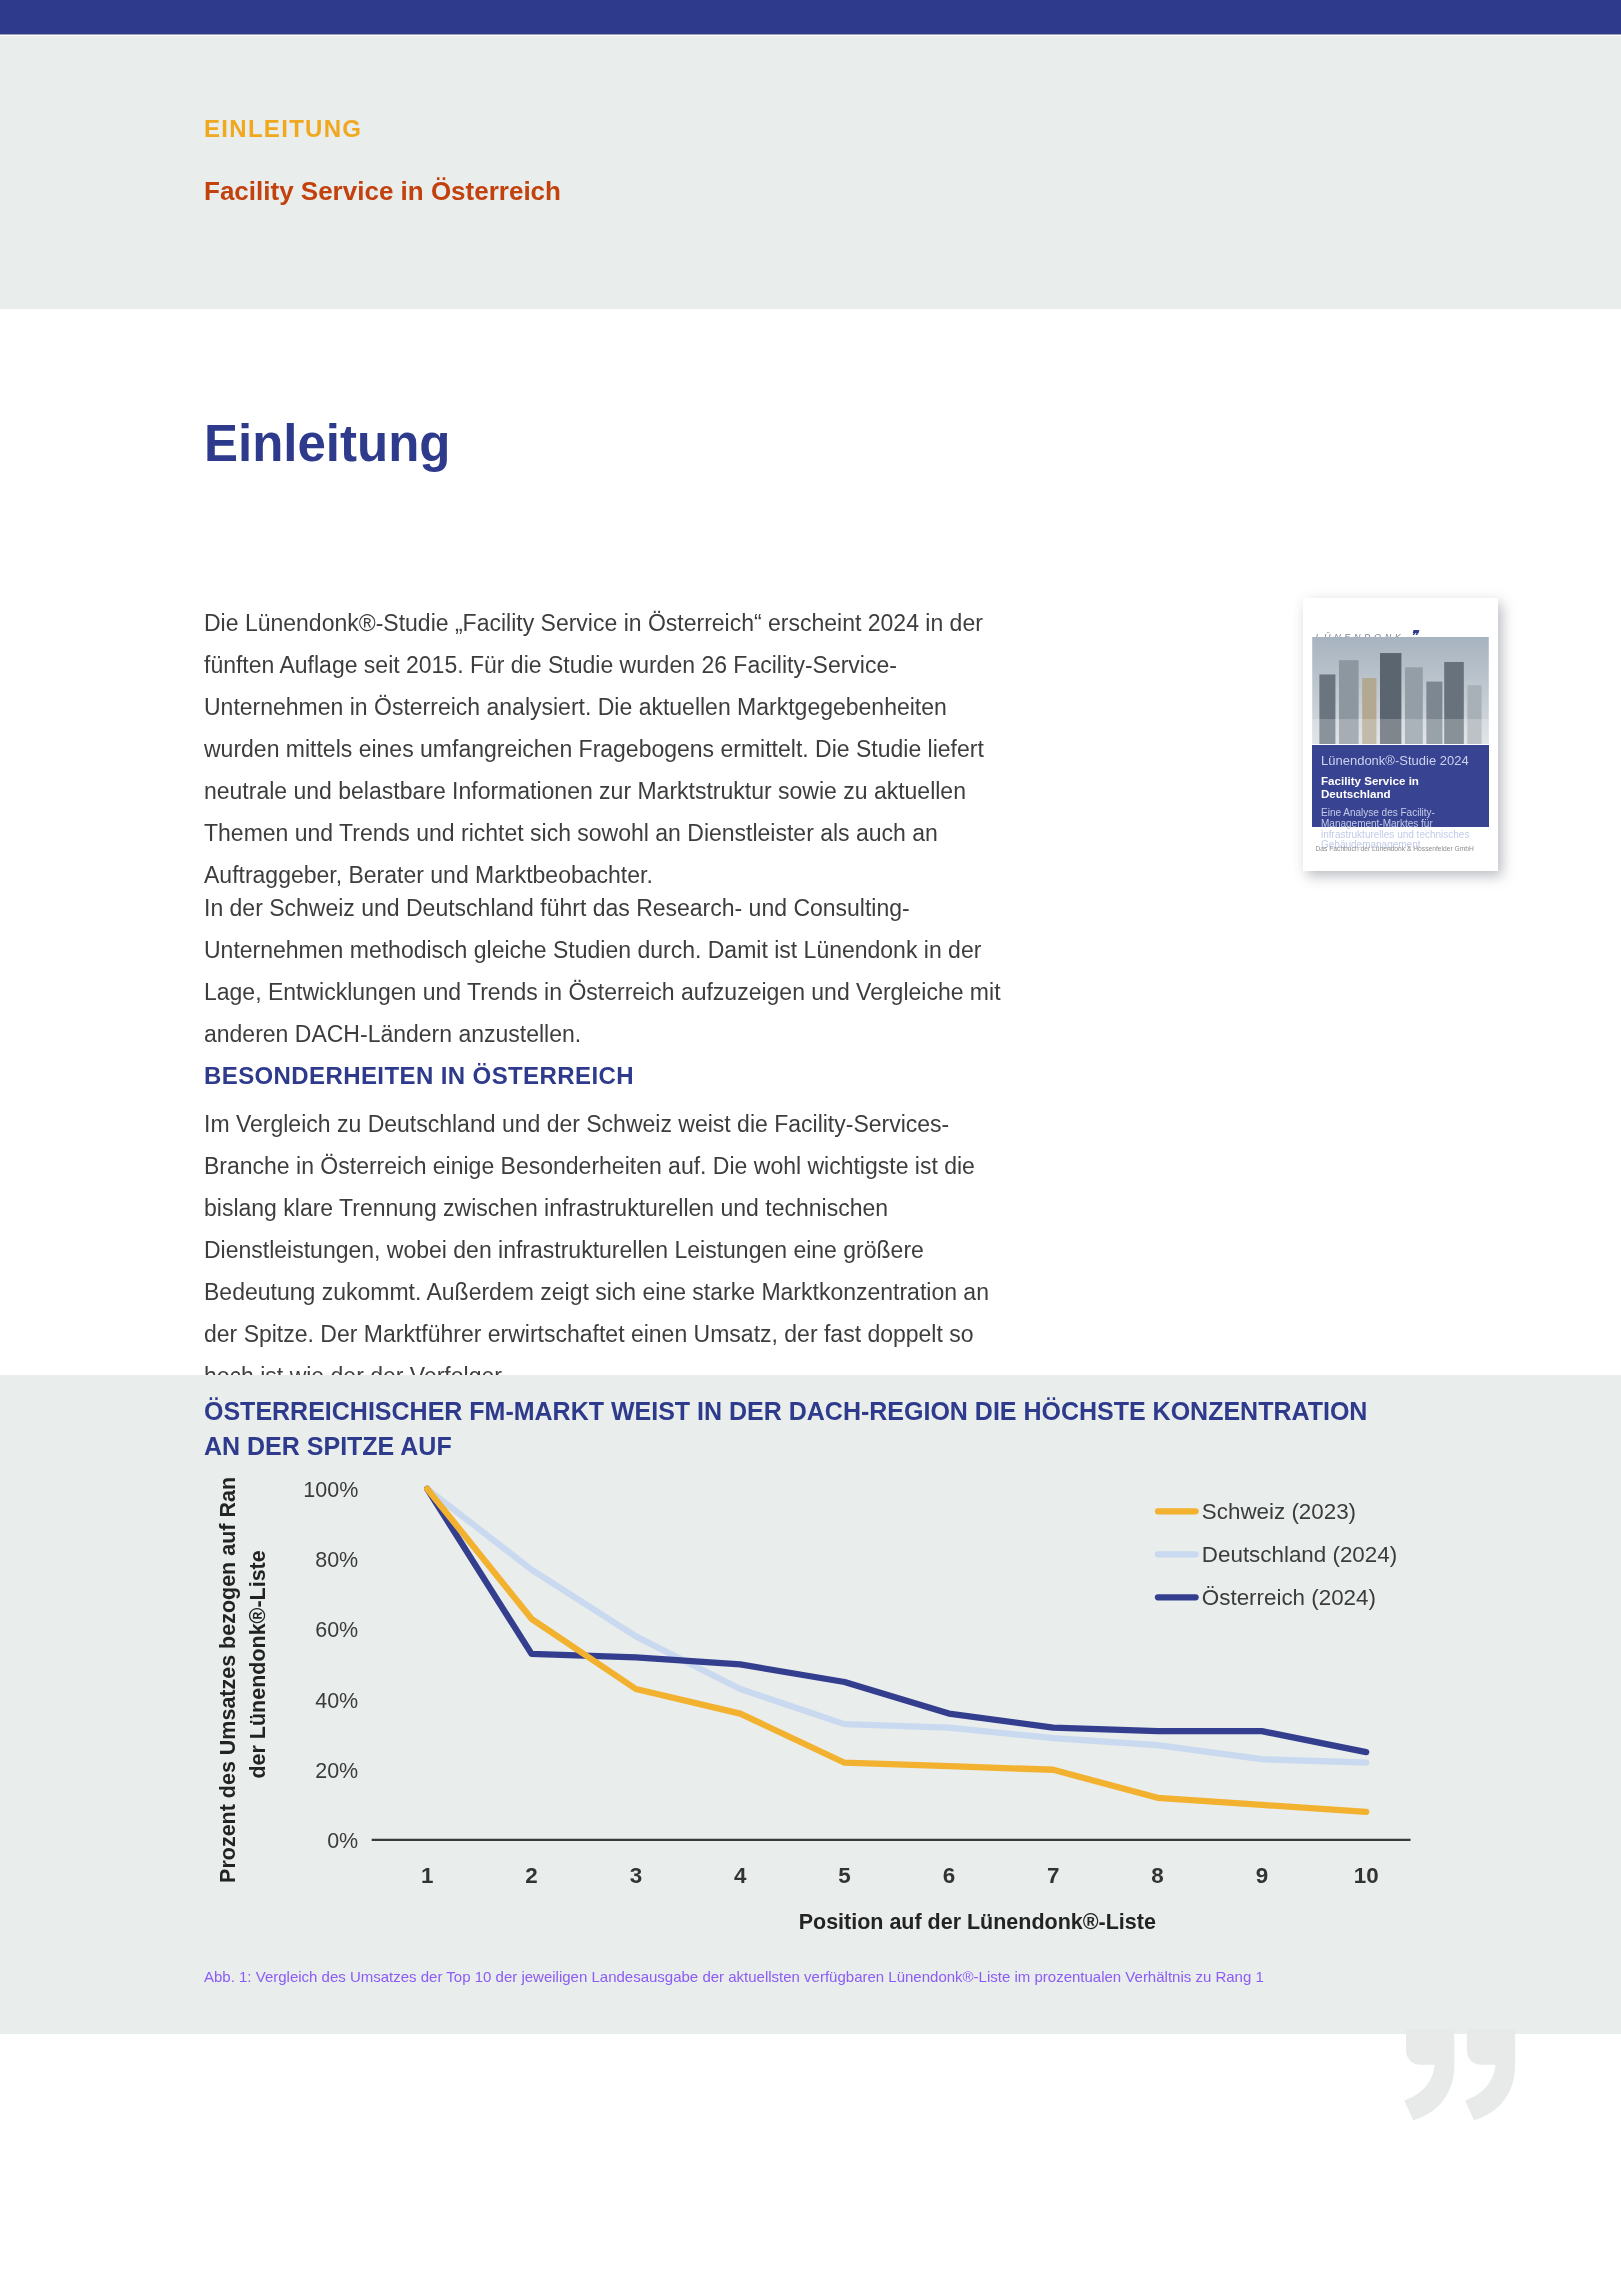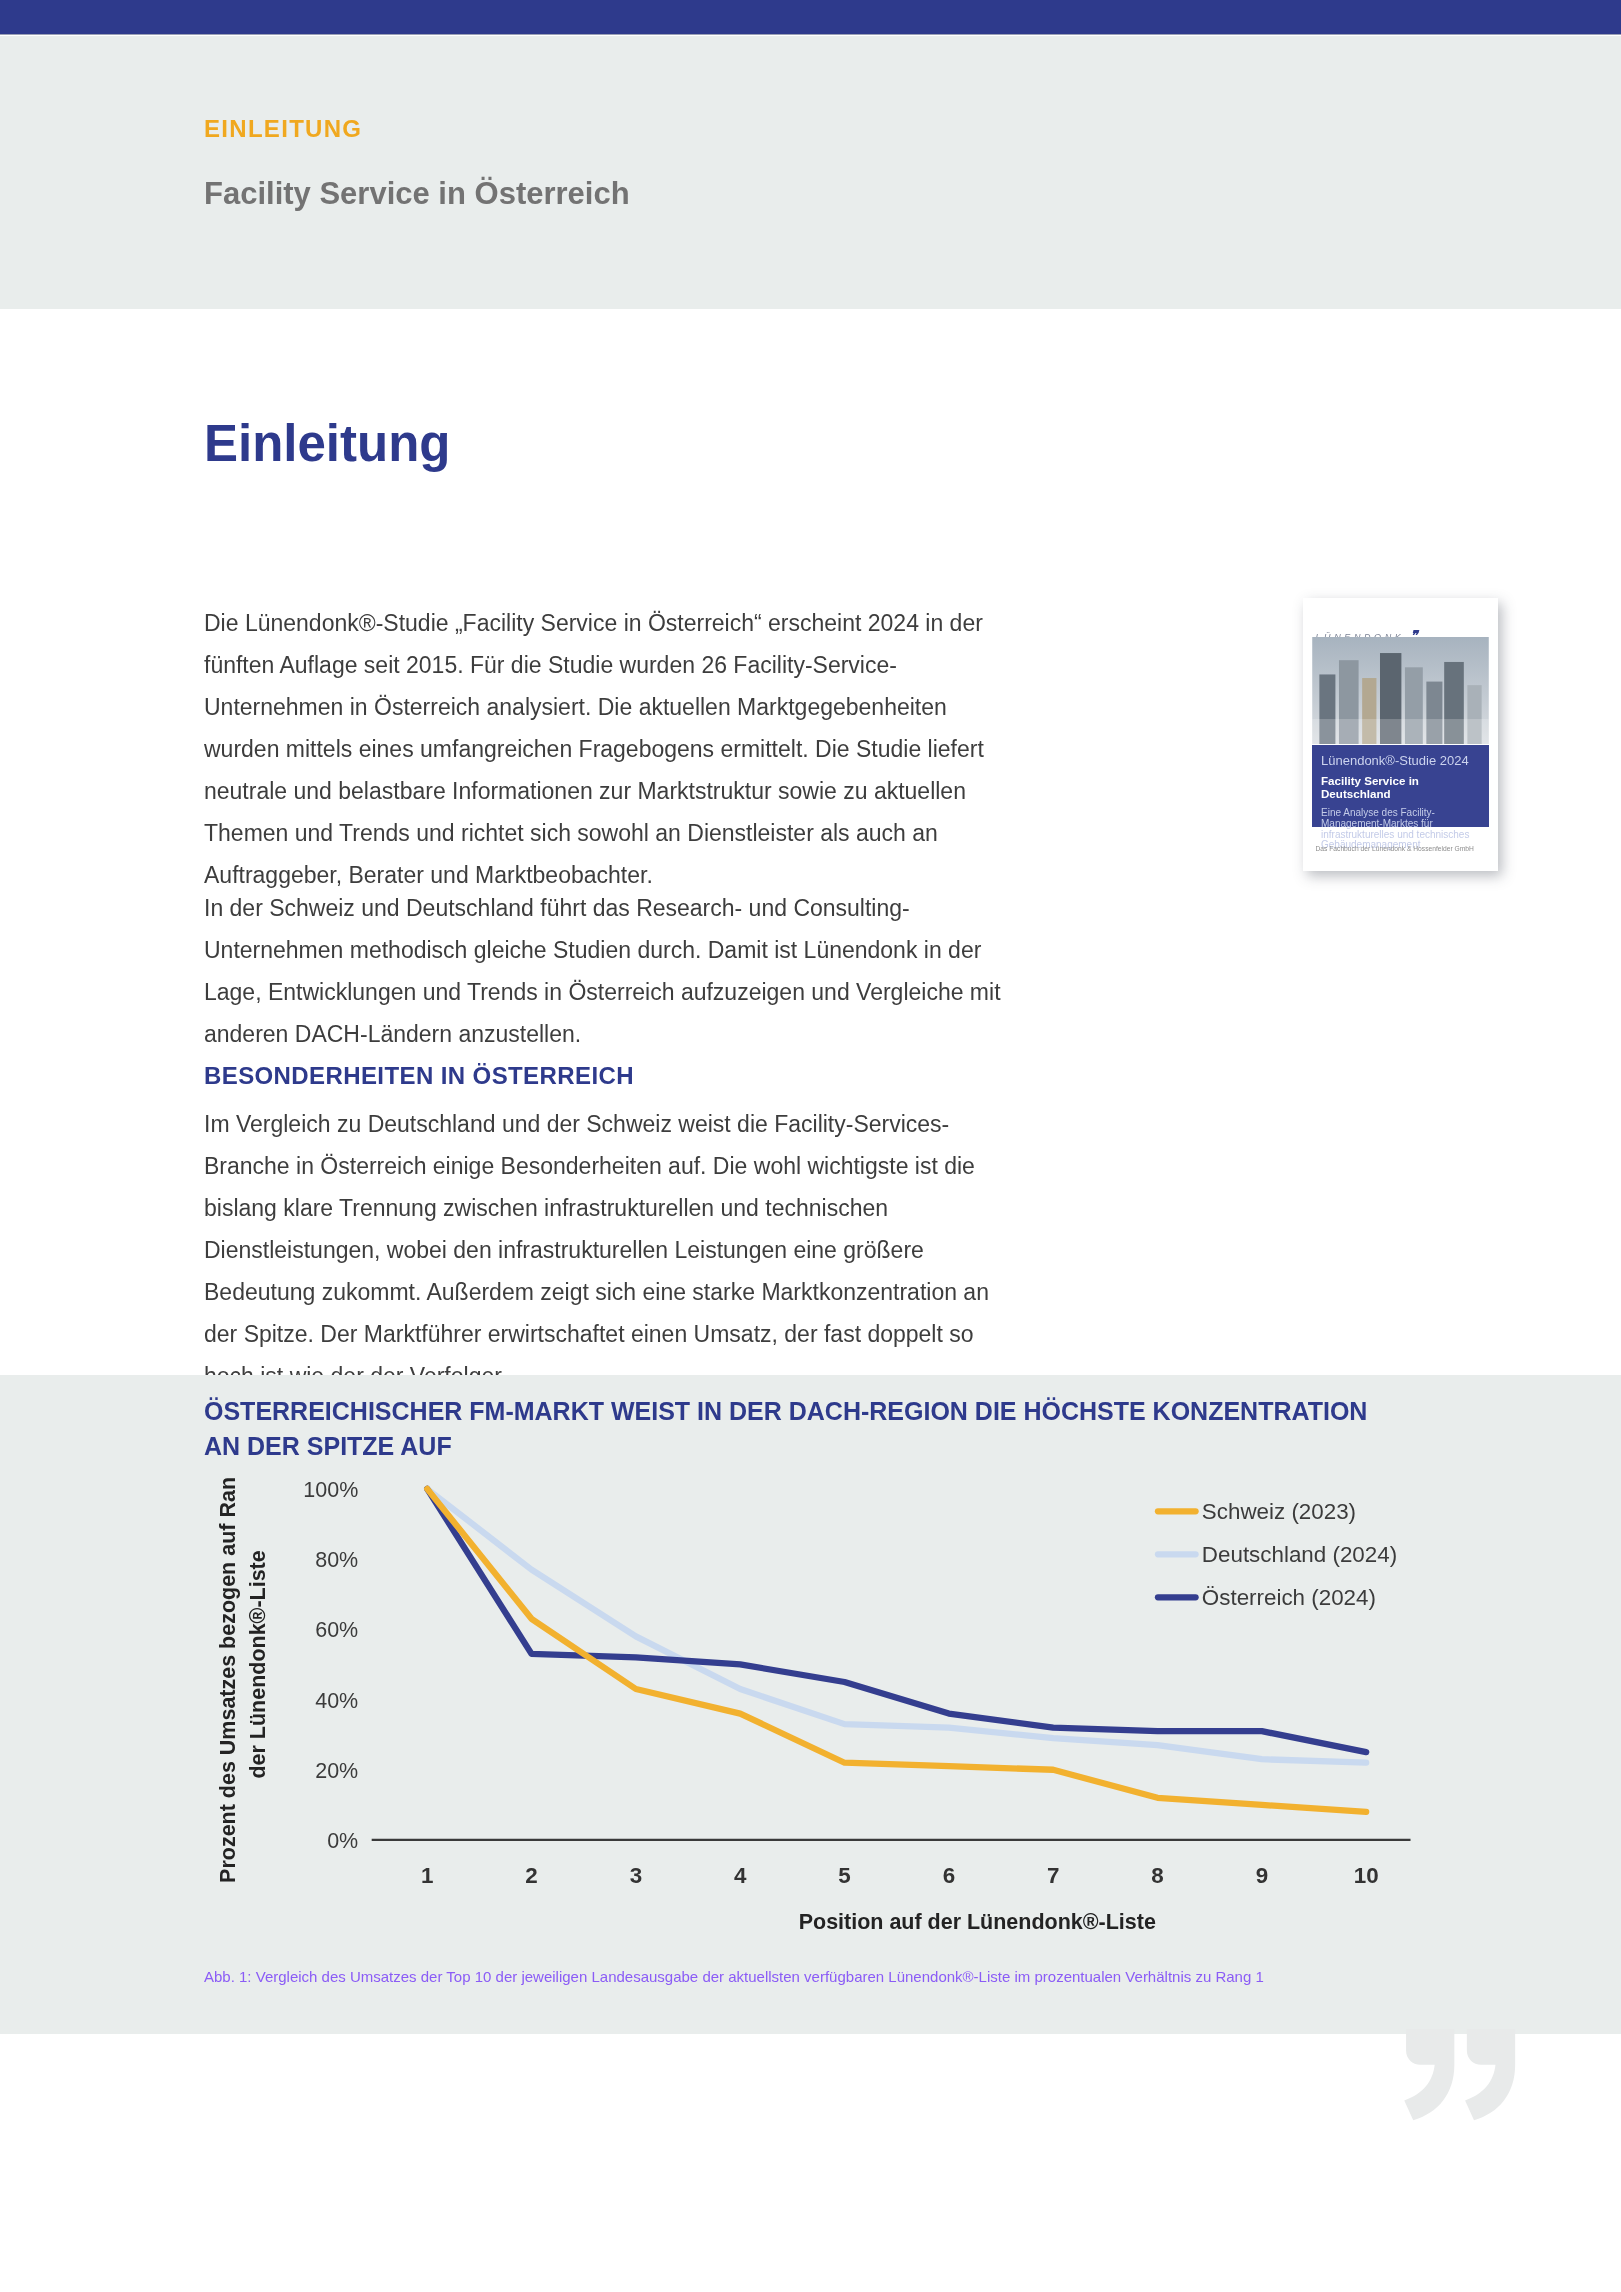--- a/index.html
+++ b/index.html
@@ -8,21 +8,21 @@
   .abs{position:absolute;}
 
   
   .topbar{left:0;top:0;width:1621px;height:34px;background:#2e3a8c;border-bottom:1.8px solid #9aa0b5;}
   .bottombar{left:0;top:2253px;width:1621px;height:33px;background:#2e3a8c;}
   .bottomedge{left:0;top:2286px;width:1621px;height:6.3px;background:#d8dcdc;}
 
   
   .header-band{left:0;top:36px;width:1621px;height:273px;background:#e9edec;}
   .eyebrow{left:204px;top:79px;font-size:24px;font-weight:bold;letter-spacing:1.3px;color:#f0a81f;}
-  .header-sub{left:204px;top:140px;font-size:31px;font-weight:bold;color:#737373;}
+  .header-sub{left:204px;top:140px;font-size:26px;font-weight:bold;color:#c2410c;}
 
   
   .h1{left:204px;top:414px;font-size:51px;font-weight:bold;color:#2e3a8c;}
   .para{left:204px;width:824px;font-size:23px;line-height:42px;color:#3d3d3d;}
   .p1{top:602px;}
   .p2{top:887px;}
   .sec-head{left:204px;top:1062px;font-size:24px;font-weight:bold;color:#2e3a8c;letter-spacing:0.4px;}
   .p3{top:1103px;}
 
   

